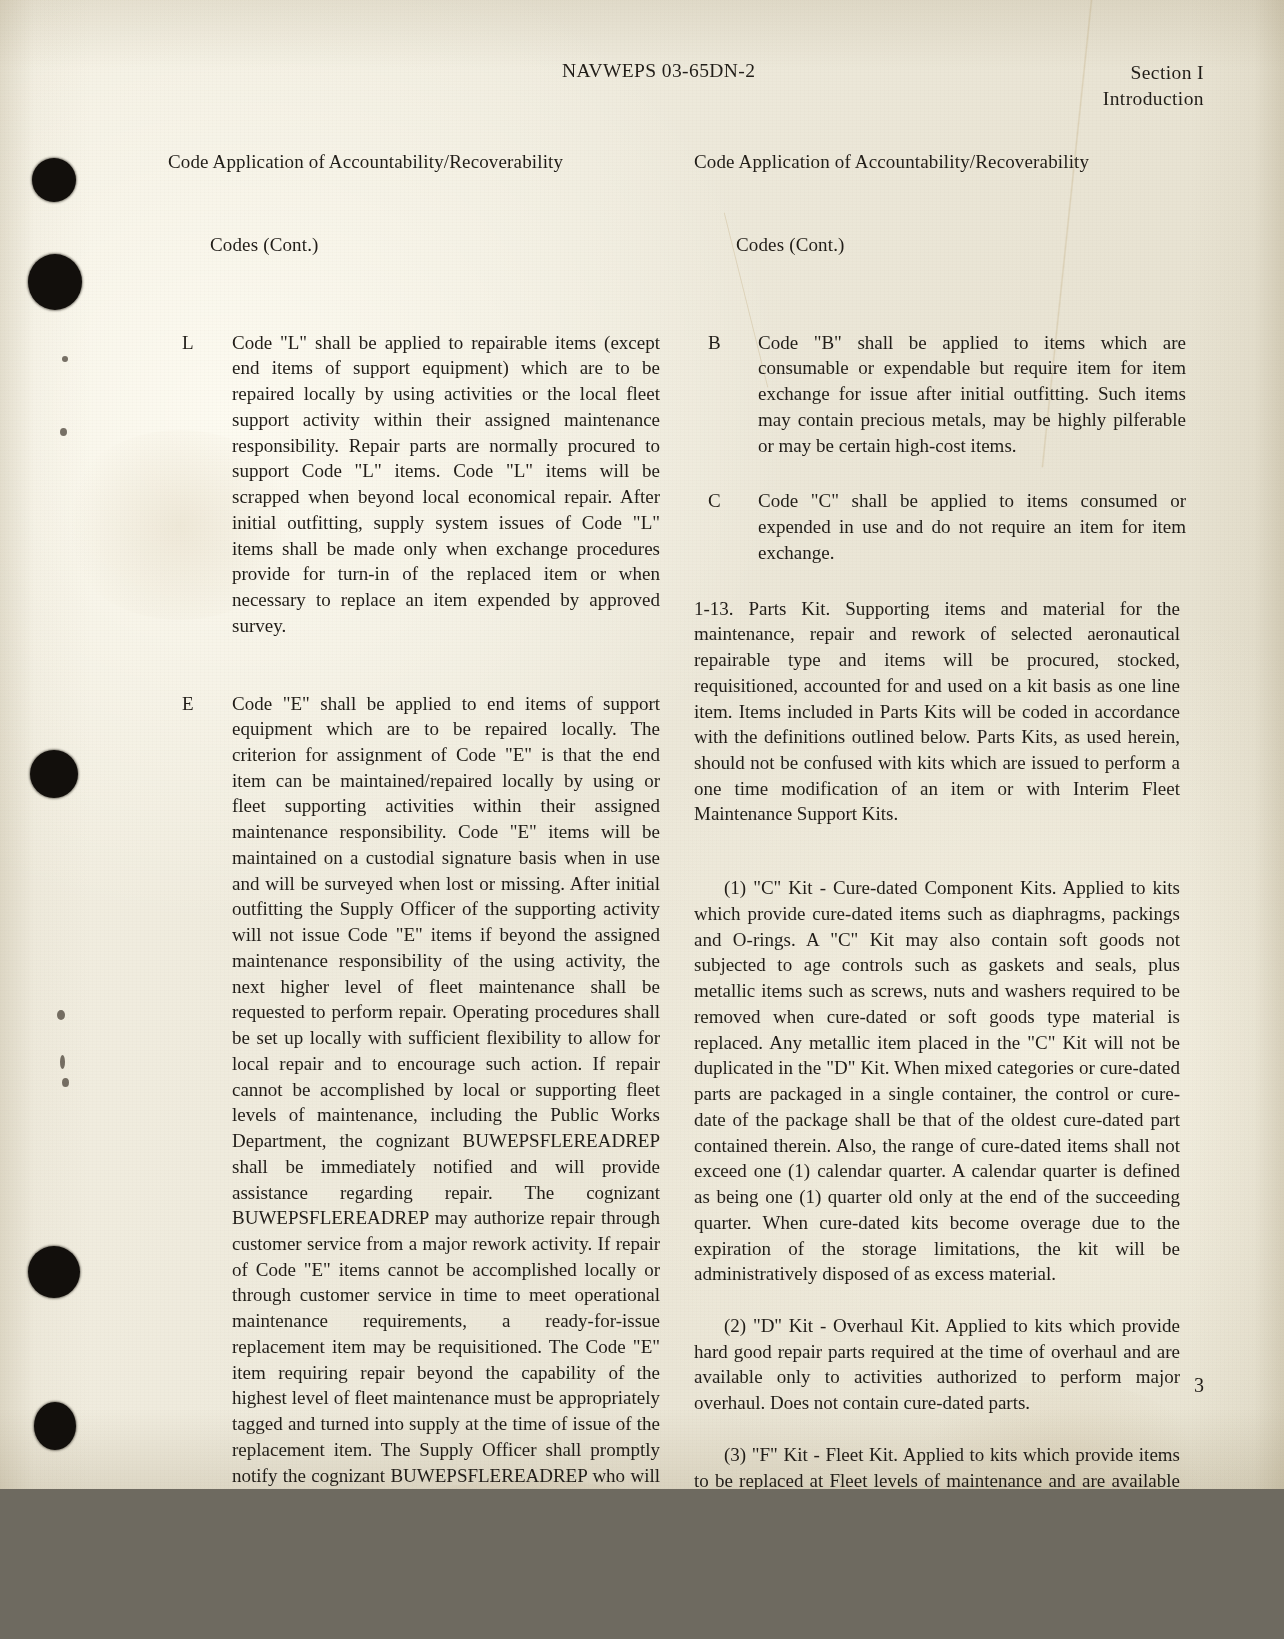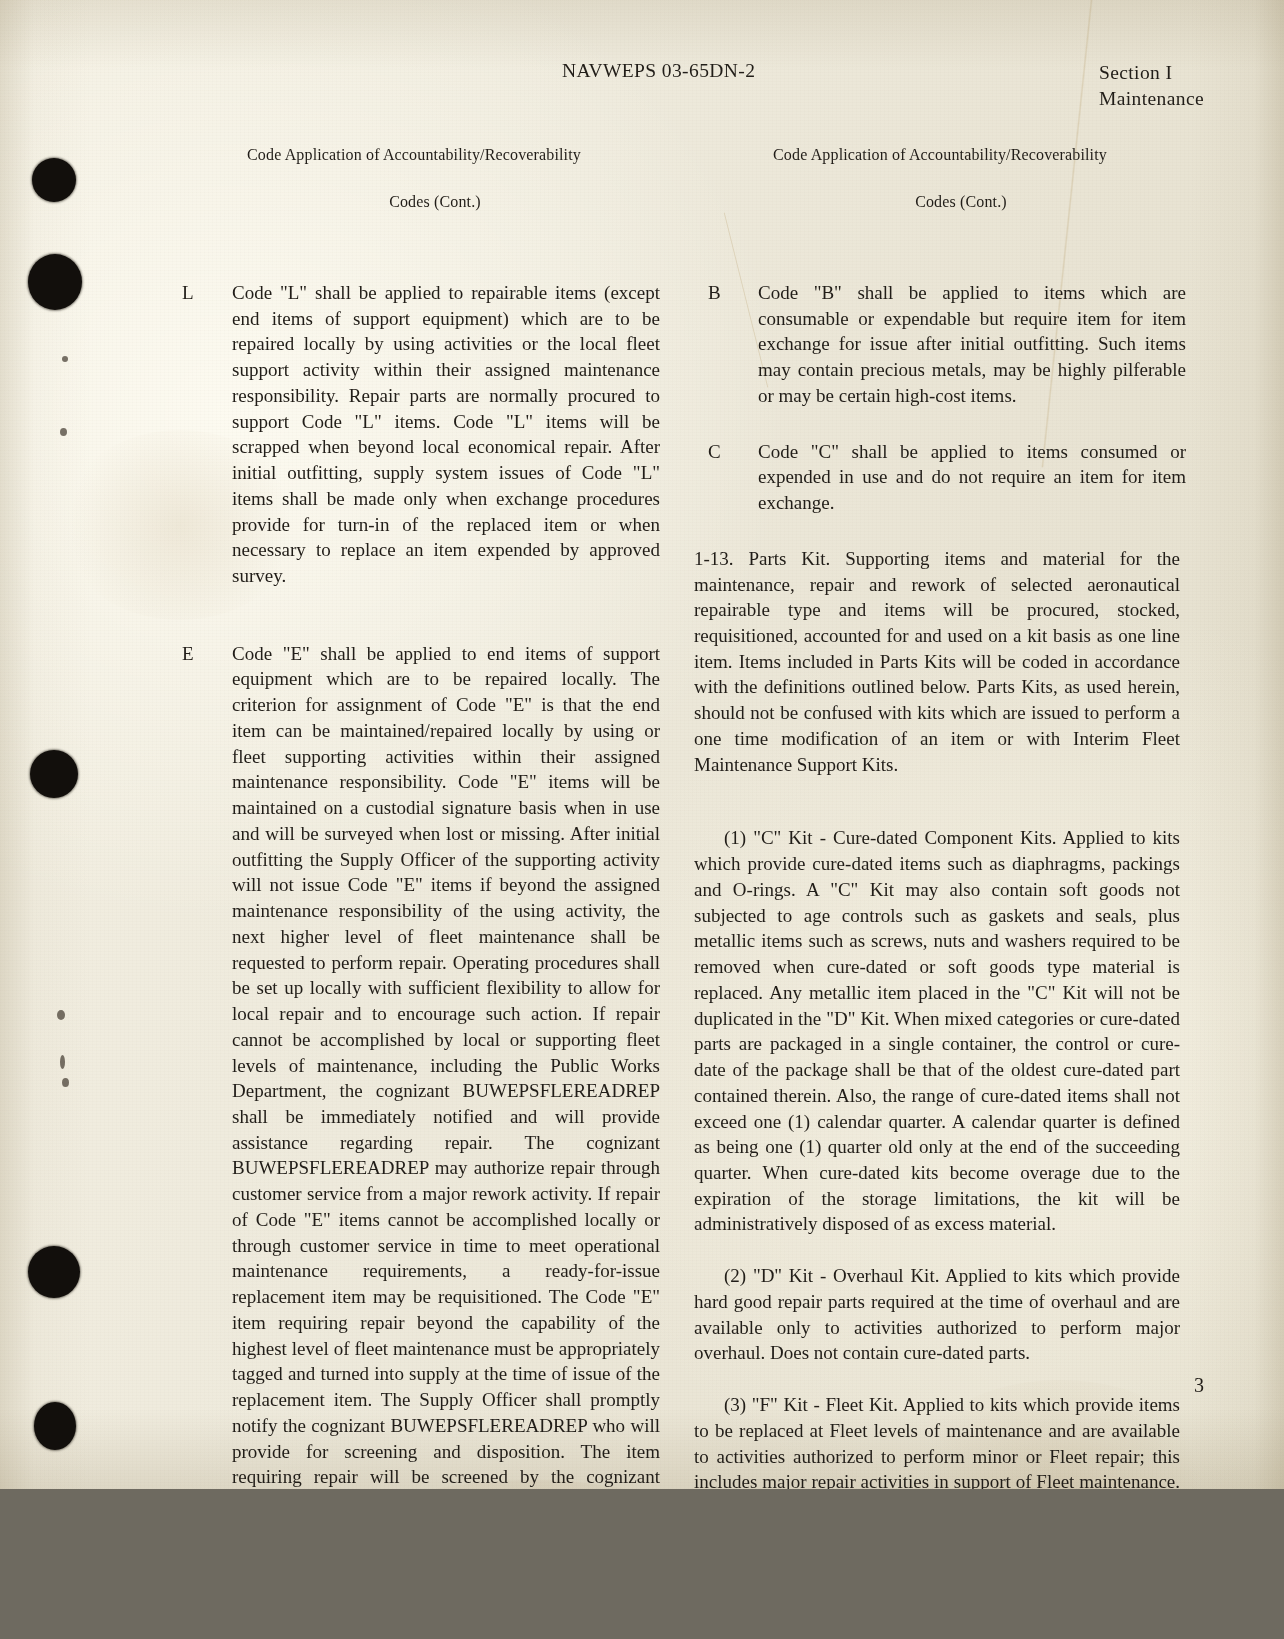--- a/index.html
+++ b/index.html
@@ -76,44 +76,43 @@
     top: 60px;
     left: 150px;
     right: 80px;
     display: flex;
     justify-content: space-between;
     align-items: flex-start;
     font-size: 19.5px;
     letter-spacing: 0.4px;
   }
   .runhead .doc-no { padding-left: 412px; }
-  .runhead .sec { text-align: left; line-height: 1.35; }
+  .runhead .sec { text-align: right; line-height: 1.35; }
 
   
   .body {
     position: absolute;
     top: 120px;
     left: 168px;
     width: 1018px;
     display: grid;
     grid-template-columns: 492px 1fr;
     column-gap: 34px;
   }
   .col { position: relative; }
 
   .colhead {
-    text-align: center;
-    font-size: 16px;
+    font-size: 19px;
     line-height: 1.45;
     margin-bottom: 44px;
     white-space: pre-line;
     letter-spacing: 0.15px;
   }
   .colhead .hl1 { display: block; }
-  .colhead .hl2 { display: block; padding-left: 42px; }
+  .colhead .hl2 { display: block; padding-left: 42px; margin-top: 28px; }
 
   
   .entry {
     display: grid;
     grid-template-columns: 64px 1fr;
     margin-bottom: 30px;
   }
   .entry .code {
     font-size: 19px;
     line-height: 1.355;
@@ -168,21 +167,21 @@
   <div class="speck" style="left:62px; top:356px; width:6px;  height:6px;"></div>
   <div class="speck" style="left:60px; top:428px; width:7px;  height:8px;"></div>
   <div class="speck" style="left:57px; top:1010px; width:8px; height:10px;"></div>
   <div class="speck" style="left:60px; top:1055px; width:5px; height:14px;"></div>
   <div class="speck" style="left:62px; top:1078px; width:7px; height:9px;"></div>
 
   <div class="runhead">
     <div class="doc-no">NAVWEPS 03-65DN-2</div>
     <div class="sec">
       <div>Section I</div>
-      <div>Maintenance</div>
+      <div>Introduction</div>
     </div>
   </div>
 
   <div class="body">
 
     <div class="col">
       <div class="colhead">
         <span class="hl1">Code   Application  of  Accountability/Recoverability</span>
         <span class="hl2">Codes (Cont.)</span>
       </div>

